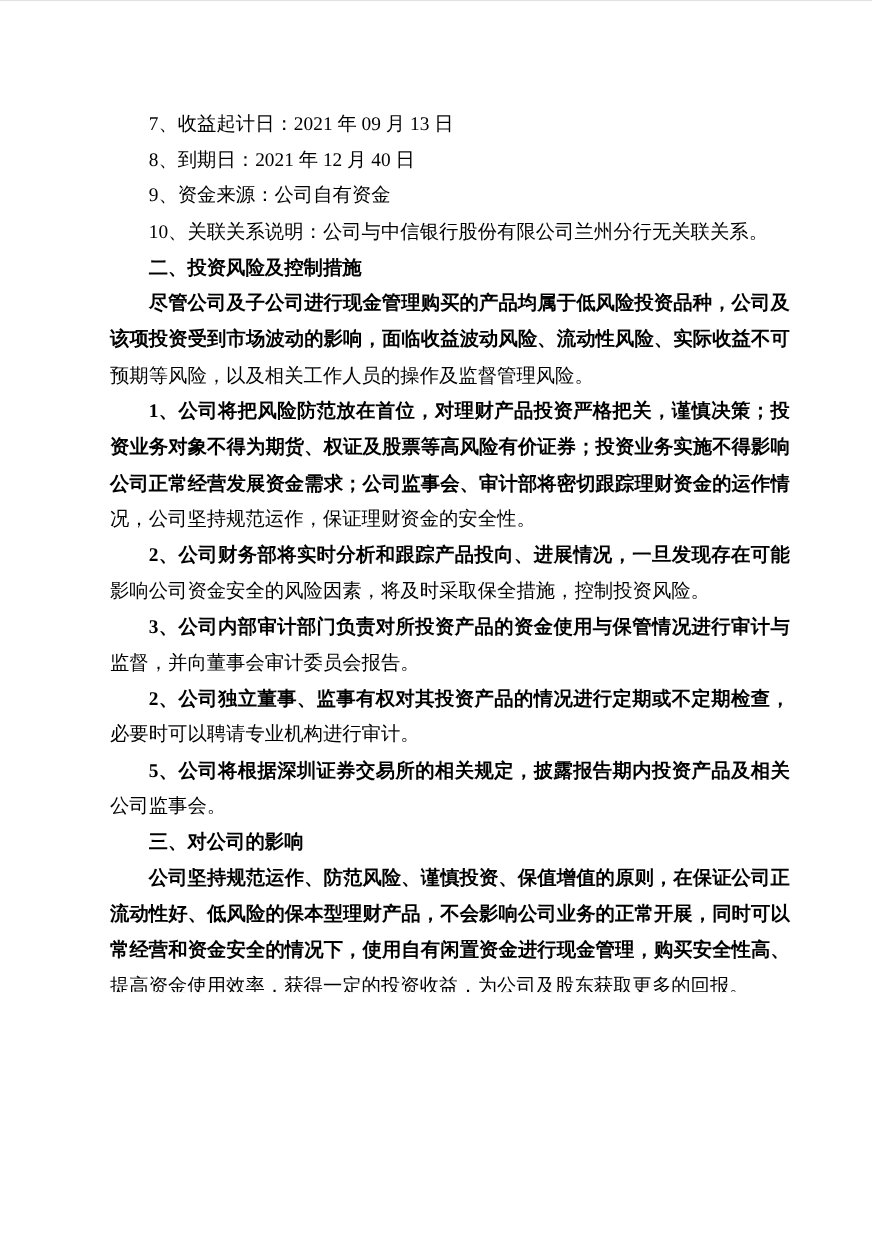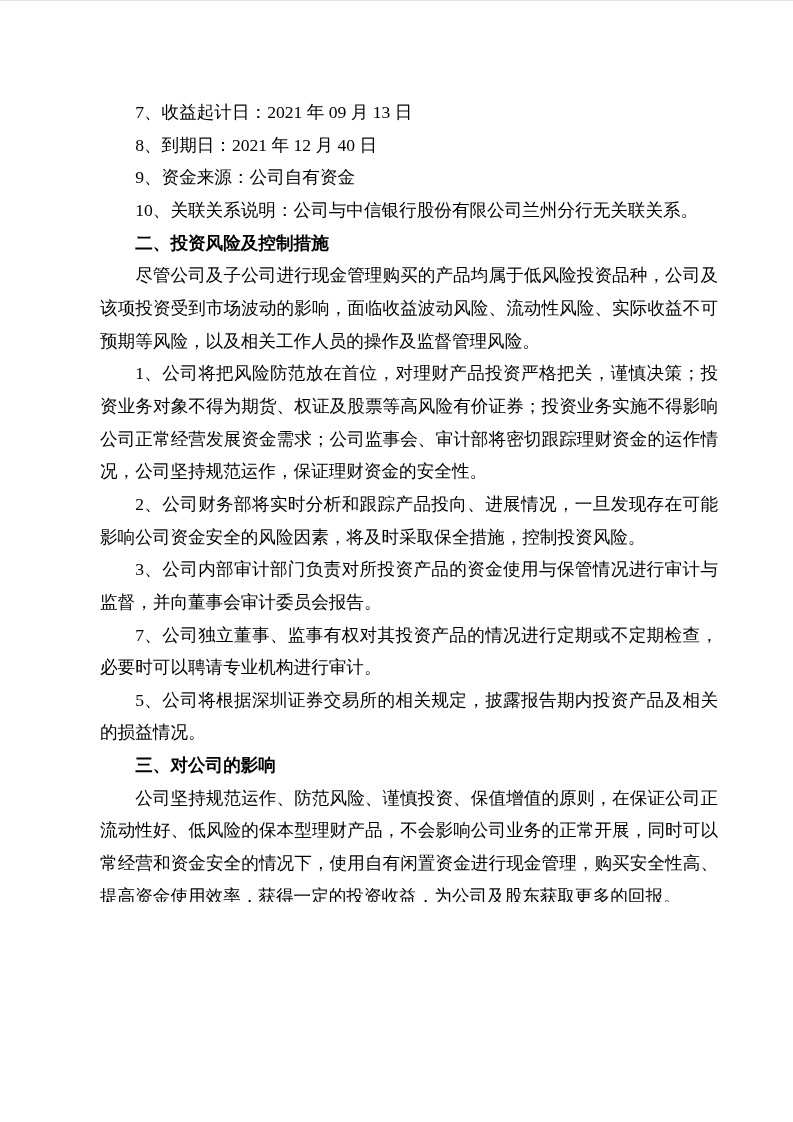--- a/index.html
+++ b/index.html
@@ -33,20 +33,21 @@
   .block.heading {
     font-weight: 700;
   }
   .ln {
     text-align: justify;
     text-align-last: left;
     white-space: normal;
   }
   .ln.fill {
     text-align-last: justify;
+    font-weight: bold;
   }
   .ln.ind {
     text-indent: 35.2px;
   }
 </style>
 </head>
 <body>
 
 <div class="page">
   <div class="content">
@@ -90,27 +91,27 @@
       <div class="ln ind fill">2、公司财务部将实时分析和跟踪产品投向、进展情况，一旦发现存在可能</div>
       <div class="ln">影响公司资金安全的风险因素，将及时采取保全措施，控制投资风险。</div>
     </div>
 
     <div class="block">
       <div class="ln ind fill">3、公司内部审计部门负责对所投资产品的资金使用与保管情况进行审计与</div>
       <div class="ln">监督，并向董事会审计委员会报告。</div>
     </div>
 
     <div class="block">
-      <div class="ln ind fill">7、公司独立董事、监事有权对其投资产品的情况进行定期或不定期检查，</div>
+      <div class="ln ind fill">2、公司独立董事、监事有权对其投资产品的情况进行定期或不定期检查，</div>
       <div class="ln">必要时可以聘请专业机构进行审计。</div>
     </div>
 
     <div class="block">
       <div class="ln ind fill">5、公司将根据深圳证券交易所的相关规定，披露报告期内投资产品及相关</div>
-      <div class="ln">的损益情况。</div>
+      <div class="ln">公司监事会。</div>
     </div>
 
     <div class="block heading">
       <div class="ln ind">三、对公司的影响</div>
     </div>
 
     <div class="block">
       <div class="ln ind fill">公司坚持规范运作、防范风险、谨慎投资、保值增值的原则，在保证公司正</div>
       <div class="ln fill">流动性好、低风险的保本型理财产品，不会影响公司业务的正常开展，同时可以</div>
       <div class="ln fill">常经营和资金安全的情况下，使用自有闲置资金进行现金管理，购买安全性高、</div>

